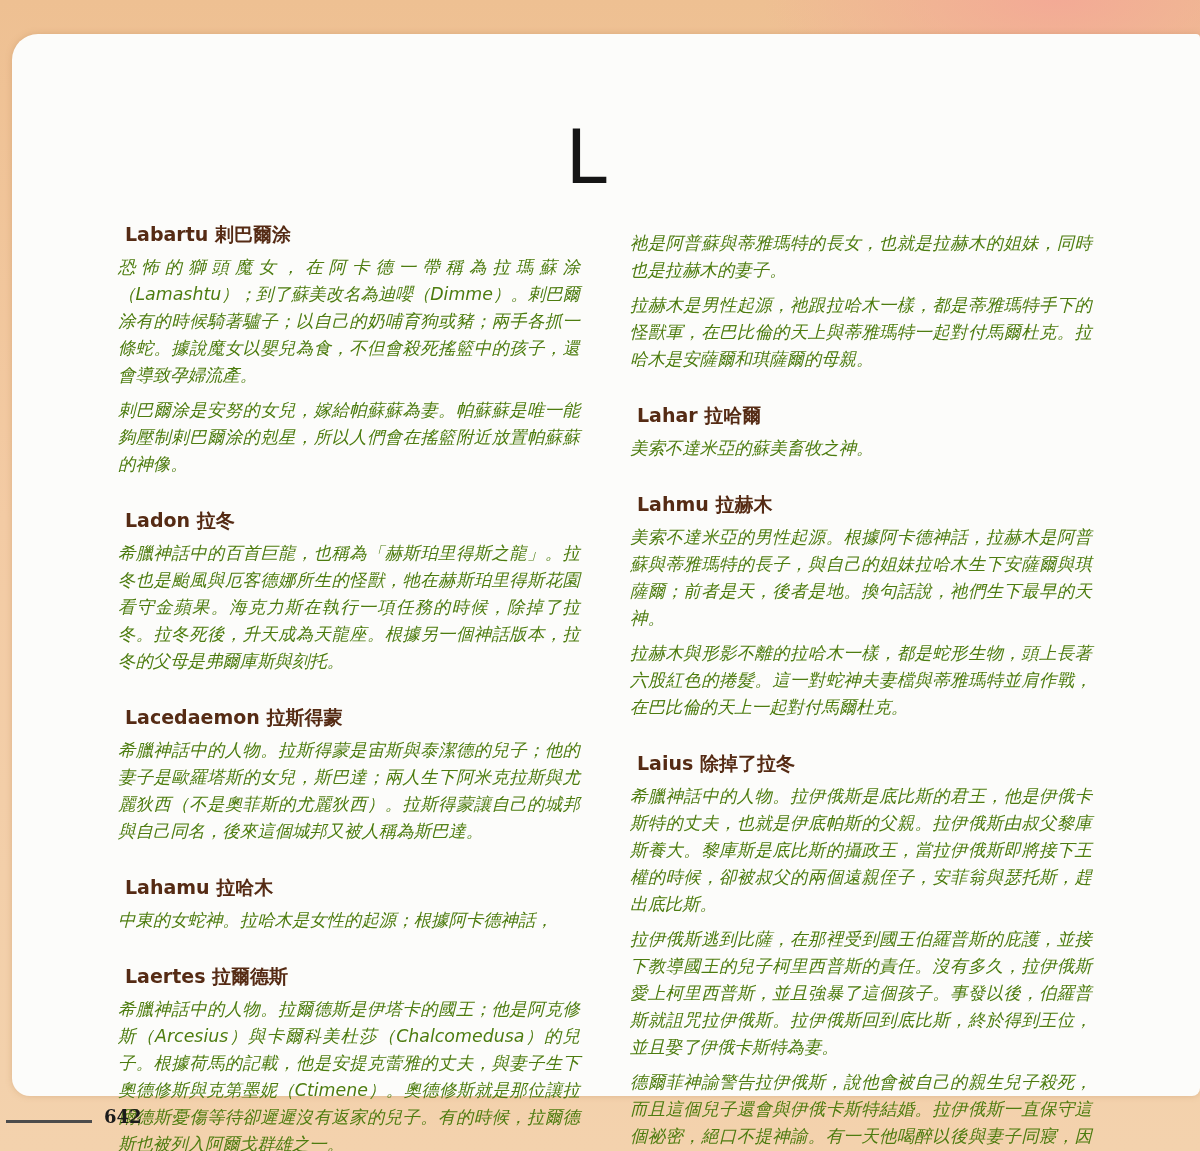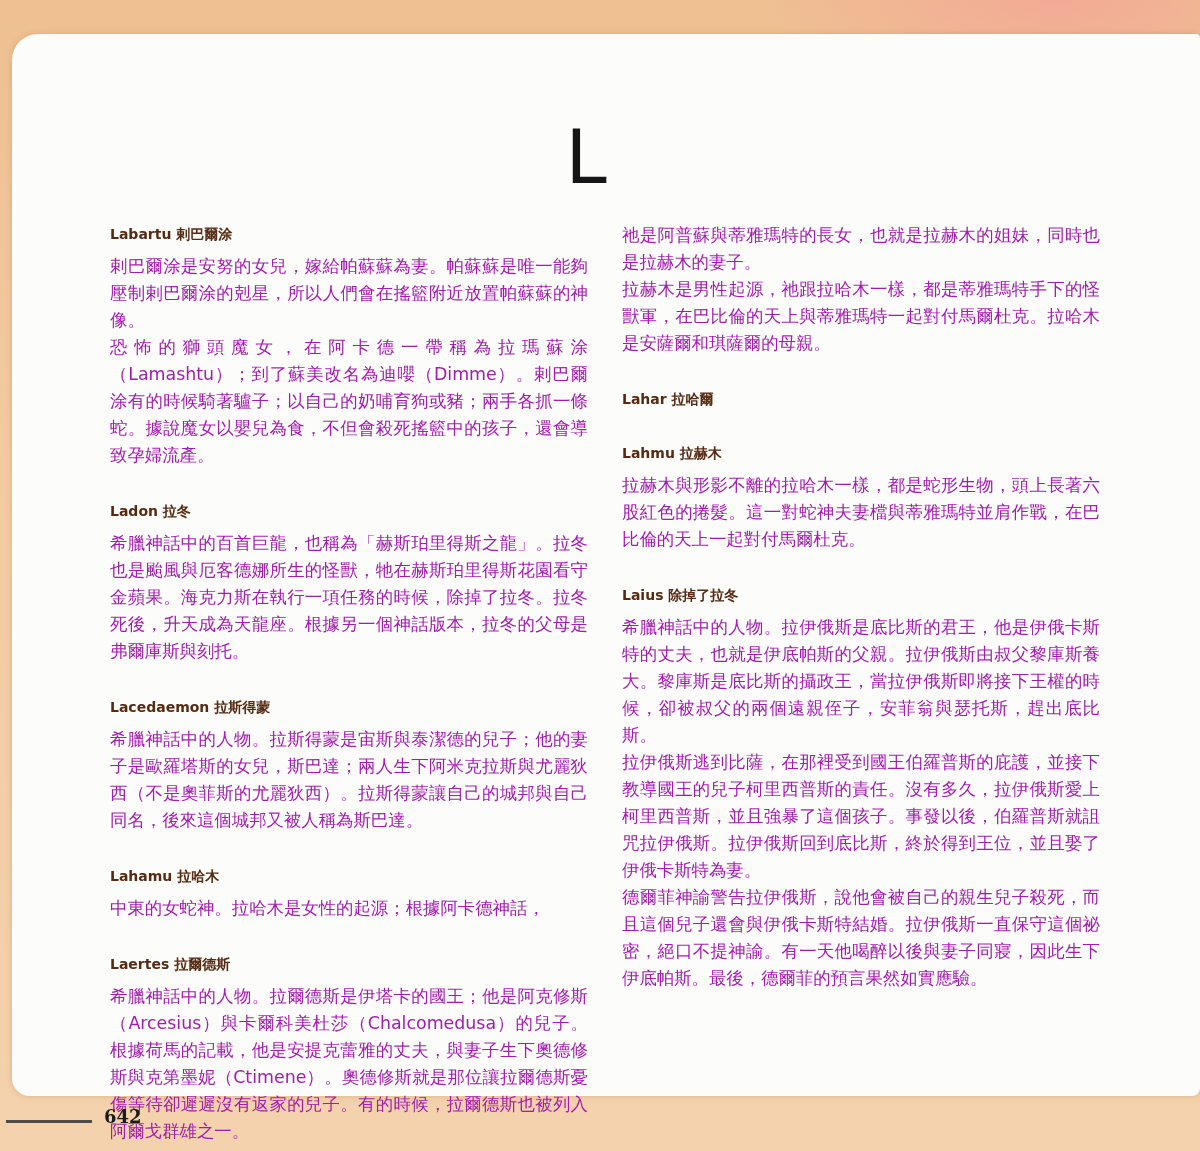--- a/index.html
+++ b/index.html
@@ -20,27 +20,27 @@
     margin:94px 40px 0 0; text-align:center;
     font-size:74px; line-height:58px; font-weight:400; color:#151515;
     font-family:"DejaVu Sans", sans-serif;
   }
   .columns {
     display:flex; gap:34px;
     padding:36px 100px 0 98px;
   }
   .col { flex:1; min-width:0; }
   .entry-heading {
-    margin:30px 0 7px 0;
-    font-size:14px; line-height:24px; font-weight:bold; color:#552b14;
+    margin:30px 0 7px 15px;
+    font-size:19px; line-height:24px; font-weight:bold; color:#552b14;
   }
   .entry:first-child .entry-heading { margin-top:0; }
   .entry p, .continuation p {
-    margin:0; font-size:17.4px; line-height:27px; color:#a21caf;
-    text-align:justify; text-justify:inter-ideograph;
+    margin:8px; font-size:17.4px; line-height:27px; color:#4d7c0f;
+    text-align:justify; text-justify:inter-ideograph;font-style:italic;
   }
   .continuation { margin-bottom:30px; }
   .page-footer {
     position:absolute; left:0; top:1104px; width:300px; height:34px;
   }
   .footer-rule {
     position:absolute; left:6px; top:16px; width:86px; height:3px;
     background:#4c4c4c;
   }
   .page-number {
@@ -55,22 +55,22 @@
 <div class="book-page">
 
   <div class="section-letter">L</div>
 
   <div class="columns">
 
     <div class="col">
 
       <div class="entry">
         <h3 class="entry-heading"><span>Labartu</span> <span>剌巴爾涂</span></h3>
+        <p>恐怖的獅頭魔女，在阿卡德一帶稱為拉瑪蘇涂（Lamashtu）；到了蘇美改名為迪嚶（Dimme）。剌巴爾涂有的時候騎著驢子；以自己的奶哺育狗或豬；兩手各抓一條蛇。據說魔女以嬰兒為食，不但會殺死搖籃中的孩子，還會導致孕婦流產。</p>
         <p>剌巴爾涂是安努的女兒，嫁給帕蘇蘇為妻。帕蘇蘇是唯一能夠壓制剌巴爾涂的剋星，所以人們會在搖籃附近放置帕蘇蘇的神像。</p>
-        <p>恐怖的獅頭魔女，在阿卡德一帶稱為拉瑪蘇涂（Lamashtu）；到了蘇美改名為迪嚶（Dimme）。剌巴爾涂有的時候騎著驢子；以自己的奶哺育狗或豬；兩手各抓一條蛇。據說魔女以嬰兒為食，不但會殺死搖籃中的孩子，還會導致孕婦流產。</p>
       </div>
 
       <div class="entry">
         <h3 class="entry-heading"><span>Ladon</span> <span>拉冬</span></h3>
         <p>希臘神話中的百首巨龍，也稱為「赫斯珀里得斯之龍」。拉冬也是颱風與厄客德娜所生的怪獸，牠在赫斯珀里得斯花園看守金蘋果。海克力斯在執行一項任務的時候，除掉了拉冬。拉冬死後，升天成為天龍座。根據另一個神話版本，拉冬的父母是弗爾庫斯與刻托。</p>
       </div>
 
       <div class="entry">
         <h3 class="entry-heading"><span>Lacedaemon</span> <span>拉斯得蒙</span></h3>
         <p>希臘神話中的人物。拉斯得蒙是宙斯與泰潔德的兒子；他的妻子是歐羅塔斯的女兒，斯巴達；兩人生下阿米克拉斯與尤麗狄西（不是奧菲斯的尤麗狄西）。拉斯得蒙讓自己的城邦與自己同名，後來這個城邦又被人稱為斯巴達。</p>
@@ -90,24 +90,26 @@
 
     <div class="col">
 
       <div class="continuation">
         <p>祂是阿普蘇與蒂雅瑪特的長女，也就是拉赫木的姐妹，同時也是拉赫木的妻子。</p>
         <p>拉赫木是男性起源，祂跟拉哈木一樣，都是蒂雅瑪特手下的怪獸軍，在巴比倫的天上與蒂雅瑪特一起對付馬爾杜克。拉哈木是安薩爾和琪薩爾的母親。</p>
       </div>
 
       <div class="entry">
         <h3 class="entry-heading"><span>Lahar</span> <span>拉哈爾</span></h3>
+        <p>美索不達米亞的蘇美畜牧之神。</p>
       </div>
 
       <div class="entry">
         <h3 class="entry-heading"><span>Lahmu</span> <span>拉赫木</span></h3>
+        <p>美索不達米亞的男性起源。根據阿卡德神話，拉赫木是阿普蘇與蒂雅瑪特的長子，與自己的姐妹拉哈木生下安薩爾與琪薩爾；前者是天，後者是地。換句話說，祂們生下最早的天神。</p>
         <p>拉赫木與形影不離的拉哈木一樣，都是蛇形生物，頭上長著六股紅色的捲髮。這一對蛇神夫妻檔與蒂雅瑪特並肩作戰，在巴比倫的天上一起對付馬爾杜克。</p>
       </div>
 
       <div class="entry">
         <h3 class="entry-heading"><span>Laius</span> <span>除掉了拉冬</span></h3>
         <p>希臘神話中的人物。拉伊俄斯是底比斯的君王，他是伊俄卡斯特的丈夫，也就是伊底帕斯的父親。拉伊俄斯由叔父黎庫斯養大。黎庫斯是底比斯的攝政王，當拉伊俄斯即將接下王權的時候，卻被叔父的兩個遠親侄子，安菲翁與瑟托斯，趕出底比斯。</p>
         <p>拉伊俄斯逃到比薩，在那裡受到國王伯羅普斯的庇護，並接下教導國王的兒子柯里西普斯的責任。沒有多久，拉伊俄斯愛上柯里西普斯，並且強暴了這個孩子。事發以後，伯羅普斯就詛咒拉伊俄斯。拉伊俄斯回到底比斯，終於得到王位，並且娶了伊俄卡斯特為妻。</p>
         <p>德爾菲神諭警告拉伊俄斯，說他會被自己的親生兒子殺死，而且這個兒子還會與伊俄卡斯特結婚。拉伊俄斯一直保守這個祕密，絕口不提神諭。有一天他喝醉以後與妻子同寢，因此生下伊底帕斯。最後，德爾菲的預言果然如實應驗。</p>
       </div>
 

